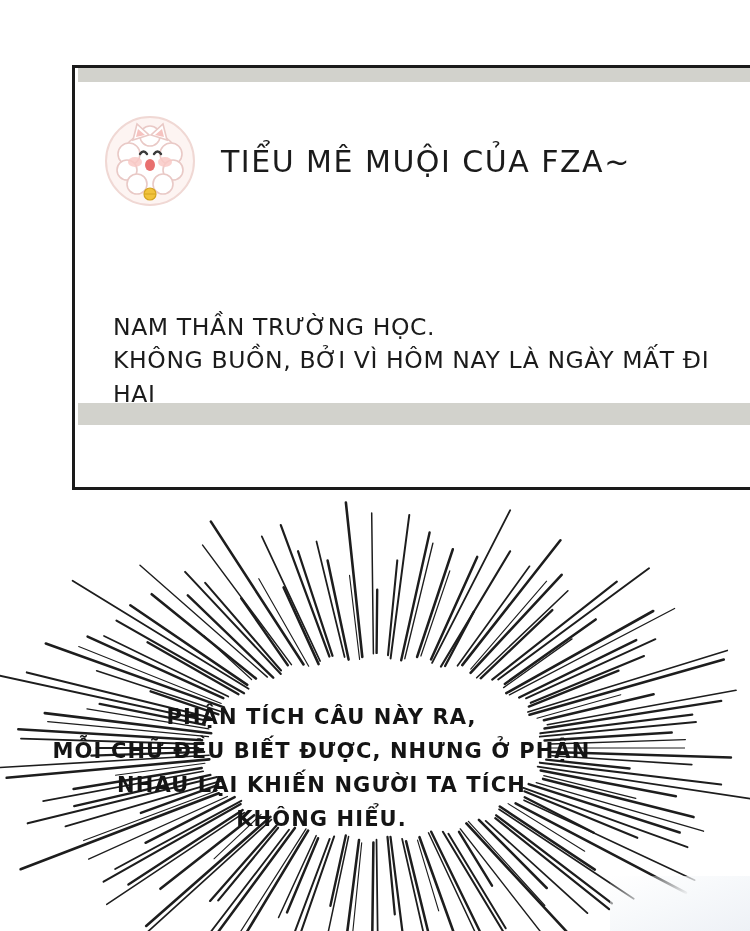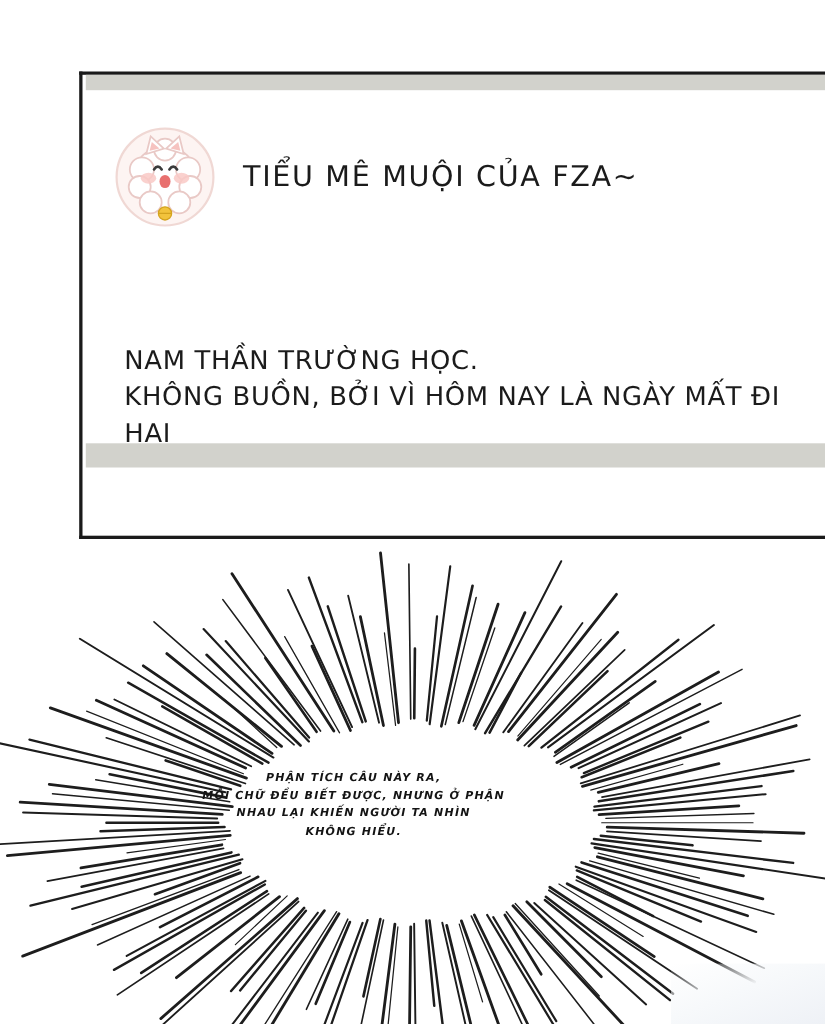--- a/index.html
+++ b/index.html
@@ -61,21 +61,21 @@
     background: #fdf4f2;
     border: 2px solid #f0d8d4;
     position: relative;
     flex: 0 0 auto;
     overflow: hidden;
   }
   .avatar svg { display: block; }
 
   .post-title {
     margin-left: 26px;
-    font-size: 26px;
+    font-size: 30px;
     letter-spacing: 1.5px;
     color: #1b1b1b;
     font-family: "DejaVu Sans", sans-serif;
     white-space: nowrap;
   }
 
   .post-body {
     position: absolute;
     left: 38px;
     top: 243px;
@@ -97,27 +97,26 @@
     overflow: hidden;
   }
   .burst-wrap svg { display: block; }
 
   .burst-text {
     position: absolute;
     left: 0;
     top: 700px;
     width: 643px;
     text-align: center;
-    font-size: 10px;
+    font-size: 21px;
     line-height: 1.62;
     letter-spacing: 1.1px;
     color: #141414;
     font-family: "DejaVu Sans", sans-serif;
     font-weight: 600;
-    font-style: italic;
   }
   .burst-text div { white-space: nowrap; }
 
   .corner-tint {
     position: absolute;
     right: 0;
     bottom: 0;
     width: 140px;
     height: 55px;
     background: linear-gradient(to top left, #eef1f6 0%, #f7f9fb 55%, rgba(255,255,255,0) 100%);
@@ -325,15 +324,15 @@
       <line x1="539.8" y1="241.7" x2="696.0" y2="227.0" stroke="#1d1d1d" stroke-width="1.85" stroke-linecap="round"></line>
       <line x1="544.6" y1="245.5" x2="671.7" y2="237.6" stroke="#1d1d1d" stroke-width="2.50" stroke-linecap="round"></line>
       <line x1="550.8" y1="249.0" x2="685.4" y2="244.6" stroke="#1d1d1d" stroke-width="1.26" stroke-linecap="round"></line>
     </svg>
   <div class="corner-tint"></div>
 </div>
 
 <div class="burst-text">
   <div>PHẬN TÍCH CÂU NÀY RA,</div>
   <div>MỖI CHỮ ĐỀU BIẾT ĐƯỢC, NHƯNG Ở PHẬN</div>
-  <div>NHAU LẠI KHIẾN NGƯỜI TA NHÌN</div>
+  <div>NHAU LẠI KHIẾN NGƯỜI TA TÍCH</div>
   <div>KHÔNG HIỂU.</div>
 </div>
 
 </body></html>

